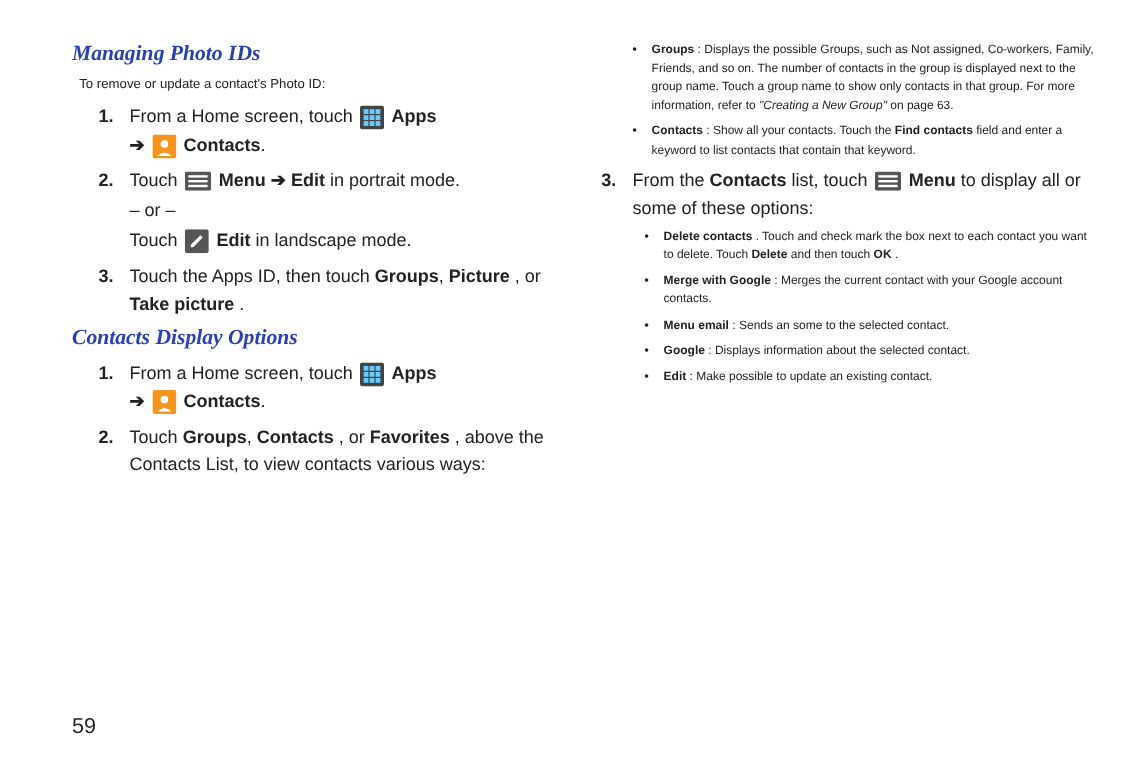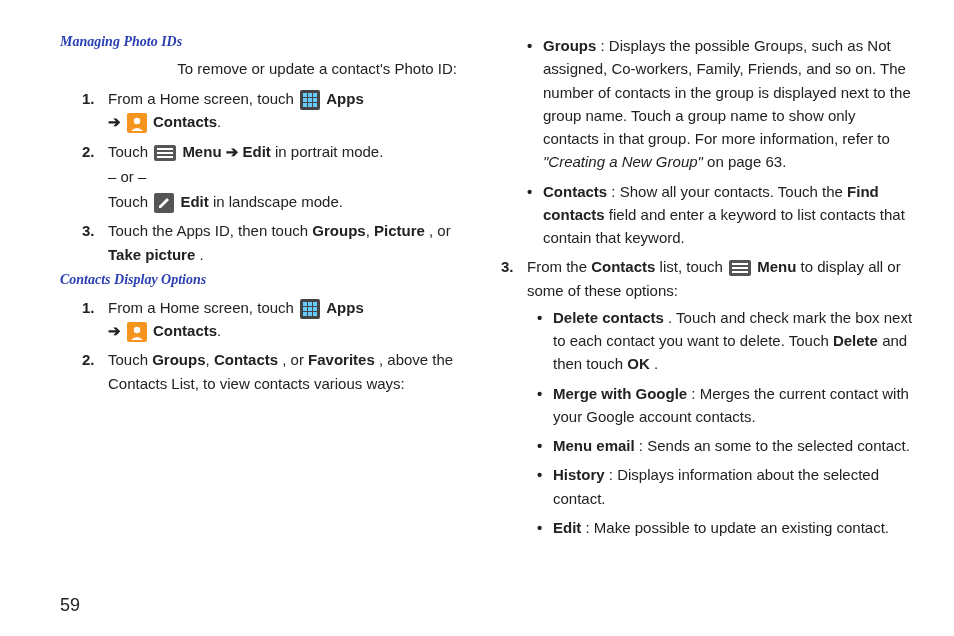--- a/index.html
+++ b/index.html
@@ -23,28 +23,27 @@
     box-sizing: border-box;
   }
   .col-left { padding-right: 30px; }
   .col-right { padding-left: 10px; }
 
   .h2 {
     font-family: Georgia, "Times New Roman", serif;
     font-style: italic;
     font-weight: bold;
     color: #2a3fb0;
-    font-size: 14px;
+    font-size: 18px;
     margin: 4px 0 8px 0;
   }
   .intro {
-    font-size: 15px;
-    margin: 4px 0 8px 24px;
+    font-size: 11px;
+    margin: 4px 0 8px 6px;
     line-height: 1.4;
-    text-align: right;
   }
   ol.steps {
     list-style: none;
     padding: 0;
     margin: 0 0 0 22px;
     counter-reset: step;
   }
   ol.steps > li {
     counter-increment: step;
     position: relative;
@@ -62,21 +61,21 @@
   .or { margin: 2px 0 2px 0; }
 
   ul.bullets {
     list-style: none;
     padding: 0;
     margin: 4px 0 0 10px;
   }
   ul.bullets > li {
     position: relative;
     padding-left: 16px;
-    font-size: 15px;
+    font-size: 10px;
     line-height: 1.55;
     margin-bottom: 6px;
     font-stretch: condensed;
     font-family: "Arial Narrow", Arial, sans-serif;
   }
   ul.bullets > li::before {
     content: "•";
     position: absolute;
     left: 0;
     font-weight: bold;
@@ -265,21 +264,21 @@
           </li>
           <li>
             <span class="boldc">Merge with Google</span>
             <span>: Merges the current contact with your Google account contacts.</span>
           </li>
           <li>
             <span class="boldc">Menu email</span>
             <span>: Sends an some to the selected contact.</span>
           </li>
           <li>
-            <span class="boldc">History</span>
+            <span class="boldc">Google</span>
             <span>: Displays information about the selected contact.</span>
           </li>
           <li>
             <span class="boldc">Edit</span>
             <span>: Make possible to update an existing contact.</span>
           </li>
         </ul>
       </li>
     </ol>
   </div>

